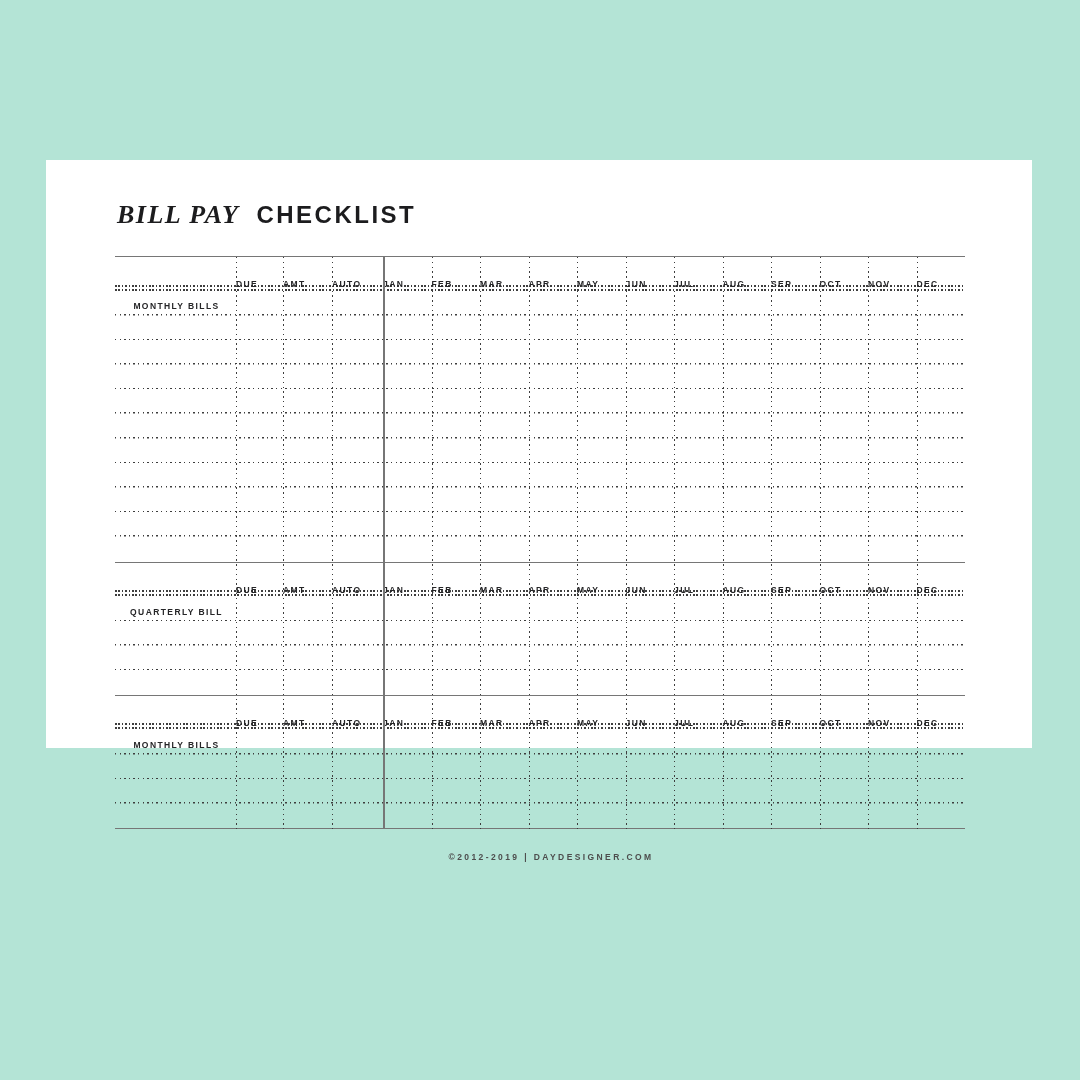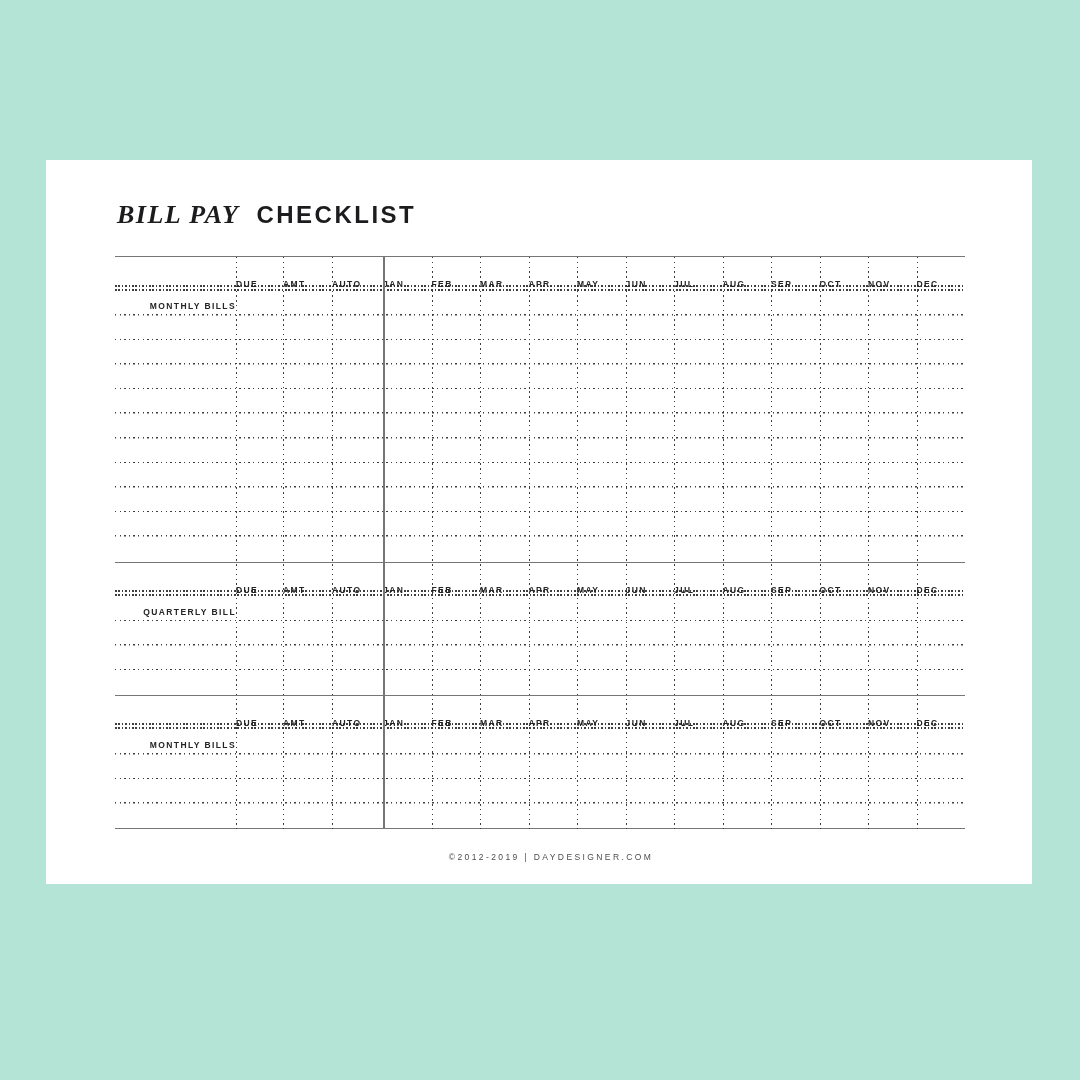--- a/index.html
+++ b/index.html
@@ -1,30 +1,30 @@
 <!DOCTYPE html>
 <html><head>
 <meta charset="utf-8">
 <style>
   html,body{margin:0;padding:0;}
   body{width:1080px;height:1080px;font-family:"Liberation Sans",sans-serif;}
   .canvas{position:relative;width:1080px;height:1080px;background:#b4e4d6;overflow:hidden;}
-  .sheet{position:absolute;left:46px;top:160px;width:986px;height:724px;background:#ffffff;}
+  .sheet{position:absolute;left:46px;top:160px;width:986px;height:588px;background:#ffffff;}
 
   
   .title{position:absolute;left:71px;top:34px;margin:0;white-space:nowrap;color:#1c1c1e;font-weight:normal;}
   .title .t-script{font-family:"Liberation Serif",serif;font-style:italic;font-weight:700;font-size:26px;letter-spacing:1.5px;}
   .title .t-caps{font-family:"Liberation Sans",sans-serif;font-weight:800;font-size:24px;letter-spacing:2.5px;margin-left:8px;}
 
   
   .bill-table{position:absolute;left:69px;top:96px;width:850px;border-top:1.5px solid #767676;}
   .section{border-bottom:1.5px solid #767676;}
   .hdr{display:grid;grid-template-columns:121px 47px 49px 51px repeat(12,1fr);align-items:center;height:27px;}
   .cell{font-size:8.5px;font-weight:700;letter-spacing:1.4px;color:#252527;white-space:nowrap;}
-  .cell.label{text-align:right;padding-left:2px;margin-top:44px;}
+  .cell.label{text-align:center;padding-left:2px;margin-top:44px;}
   .cell.col{text-align:left;}
   .dbl{height:7px;
     background-image:
       repeating-linear-gradient(90deg,#3d3d3d 0 1.5px,transparent 1.5px 3.4px),
       repeating-linear-gradient(90deg,#3d3d3d 0 1.5px,transparent 1.5px 3.4px);
     background-size:100% 2px,100% 2px;
     background-position:left 0.5px,left 4.5px;
     background-repeat:no-repeat,no-repeat;}
   .row{height:24.6px;}
   .row:not(:last-child){
@@ -32,21 +32,21 @@
     background-size:100% 1.5px;background-position:left bottom;background-repeat:no-repeat;}
 
   
   .vline{position:absolute;top:0;bottom:0;width:1.4px;
     background-image:repeating-linear-gradient(180deg,#3d3d3d 0 1.4px,transparent 1.4px 4.8px);}
   .vline.solid{width:1.5px;background-image:none;background-color:#767676;}
 
   
   .footer{position:absolute;left:0;right:0;top:683px;text-align:center;}
   .brand{font-family:"Liberation Serif",serif;font-size:19px;letter-spacing:7px;color:#3f3f49;}
-  .copyright{margin-top:9px;font-size:8.5px;font-weight:400;letter-spacing:2.4px;color:#4d4d4d;padding-left:24px;}
+  .copyright{margin-top:9px;font-size:8.5px;font-weight:700;letter-spacing:2.4px;color:#4d4d4d;padding-left:24px;}
 </style>
 </head>
 <body>
 
 <div class="canvas" style="background: rgb(180, 228, 214);">
   <div class="sheet">
 
     <h1 class="title">
       <span class="t-script">BILL PAY</span>
       <span class="t-caps">CHECKLIST</span>

